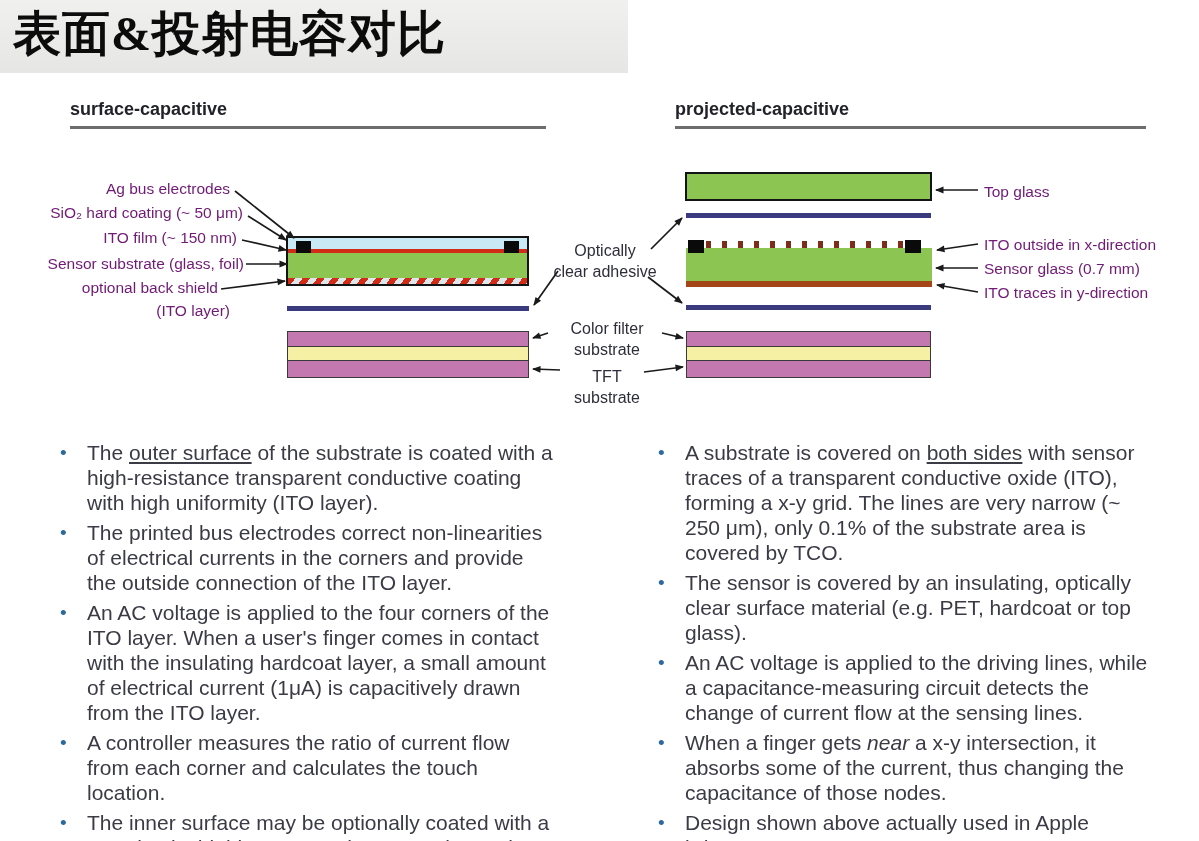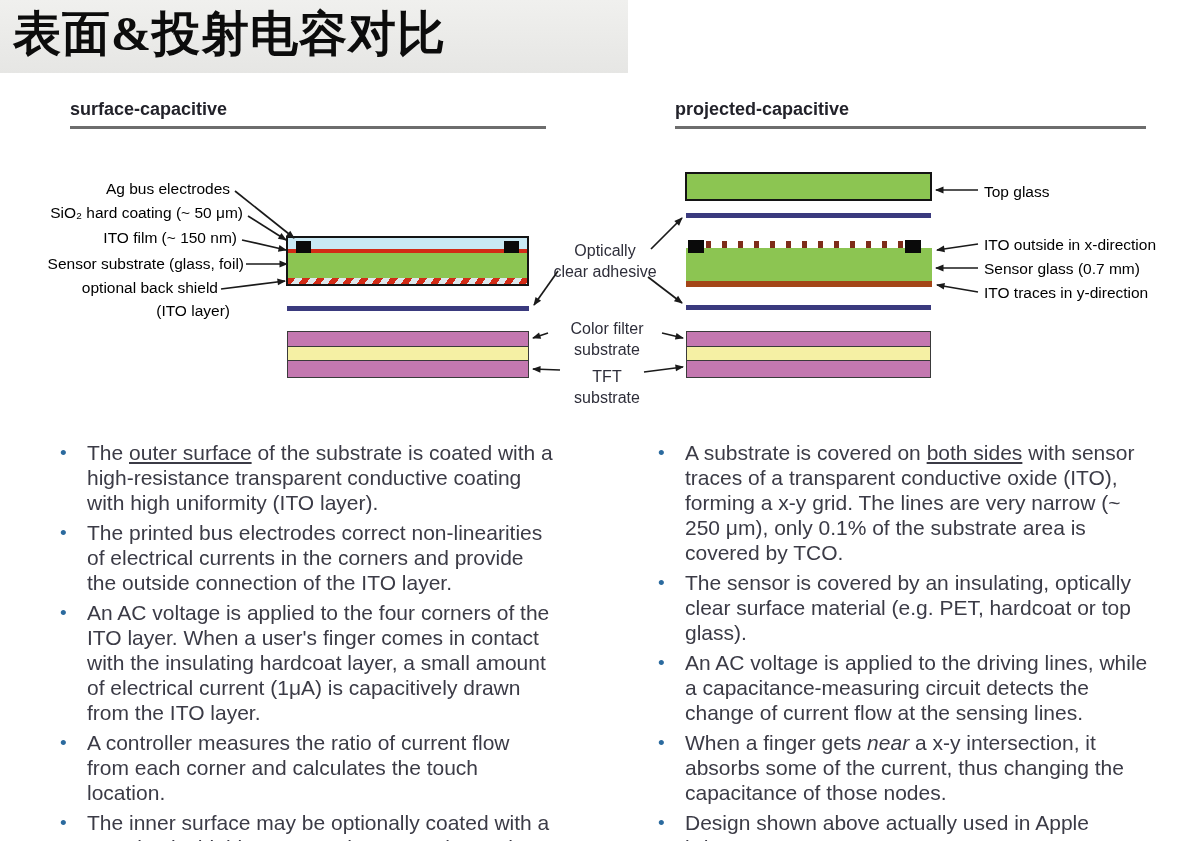--- a/index.html
+++ b/index.html
@@ -14,21 +14,21 @@
 
   
   .col-header{position:absolute;top:99px;font-weight:bold;font-size:18px;color:#22222a;}
   .col-header.left{left:70px;}
   .col-header.right{left:675px;}
   .header-rule{position:absolute;top:126px;height:3px;background:#6d6d6d;}
   .header-rule.left{left:70px;width:476px;}
   .header-rule.right{left:675px;width:471px;}
 
   
-  .dlabel{position:absolute;font-size:15.5px;color:#000000;white-space:nowrap;}
+  .dlabel{position:absolute;font-size:15.5px;color:#701a75;white-space:nowrap;}
   .clabel{position:absolute;font-size:16px;color:#2e2e3a;text-align:center;
           white-space:pre-line;line-height:21px;}
 
   
   .sensor-left{position:absolute;left:286px;top:236px;width:243px;height:50px;
                border:2px solid #141414;box-sizing:border-box;background:#8cc552;}
   .sl-blue{height:11px;background:#c9e9f4;}
   .sl-red{height:4px;background:#d22b16;}
   .sl-hatch{position:absolute;left:0;bottom:0;width:100%;height:6px;
             background:repeating-linear-gradient(125deg,#d22b16 0 6px,#dde8ec 6px 12px);}

